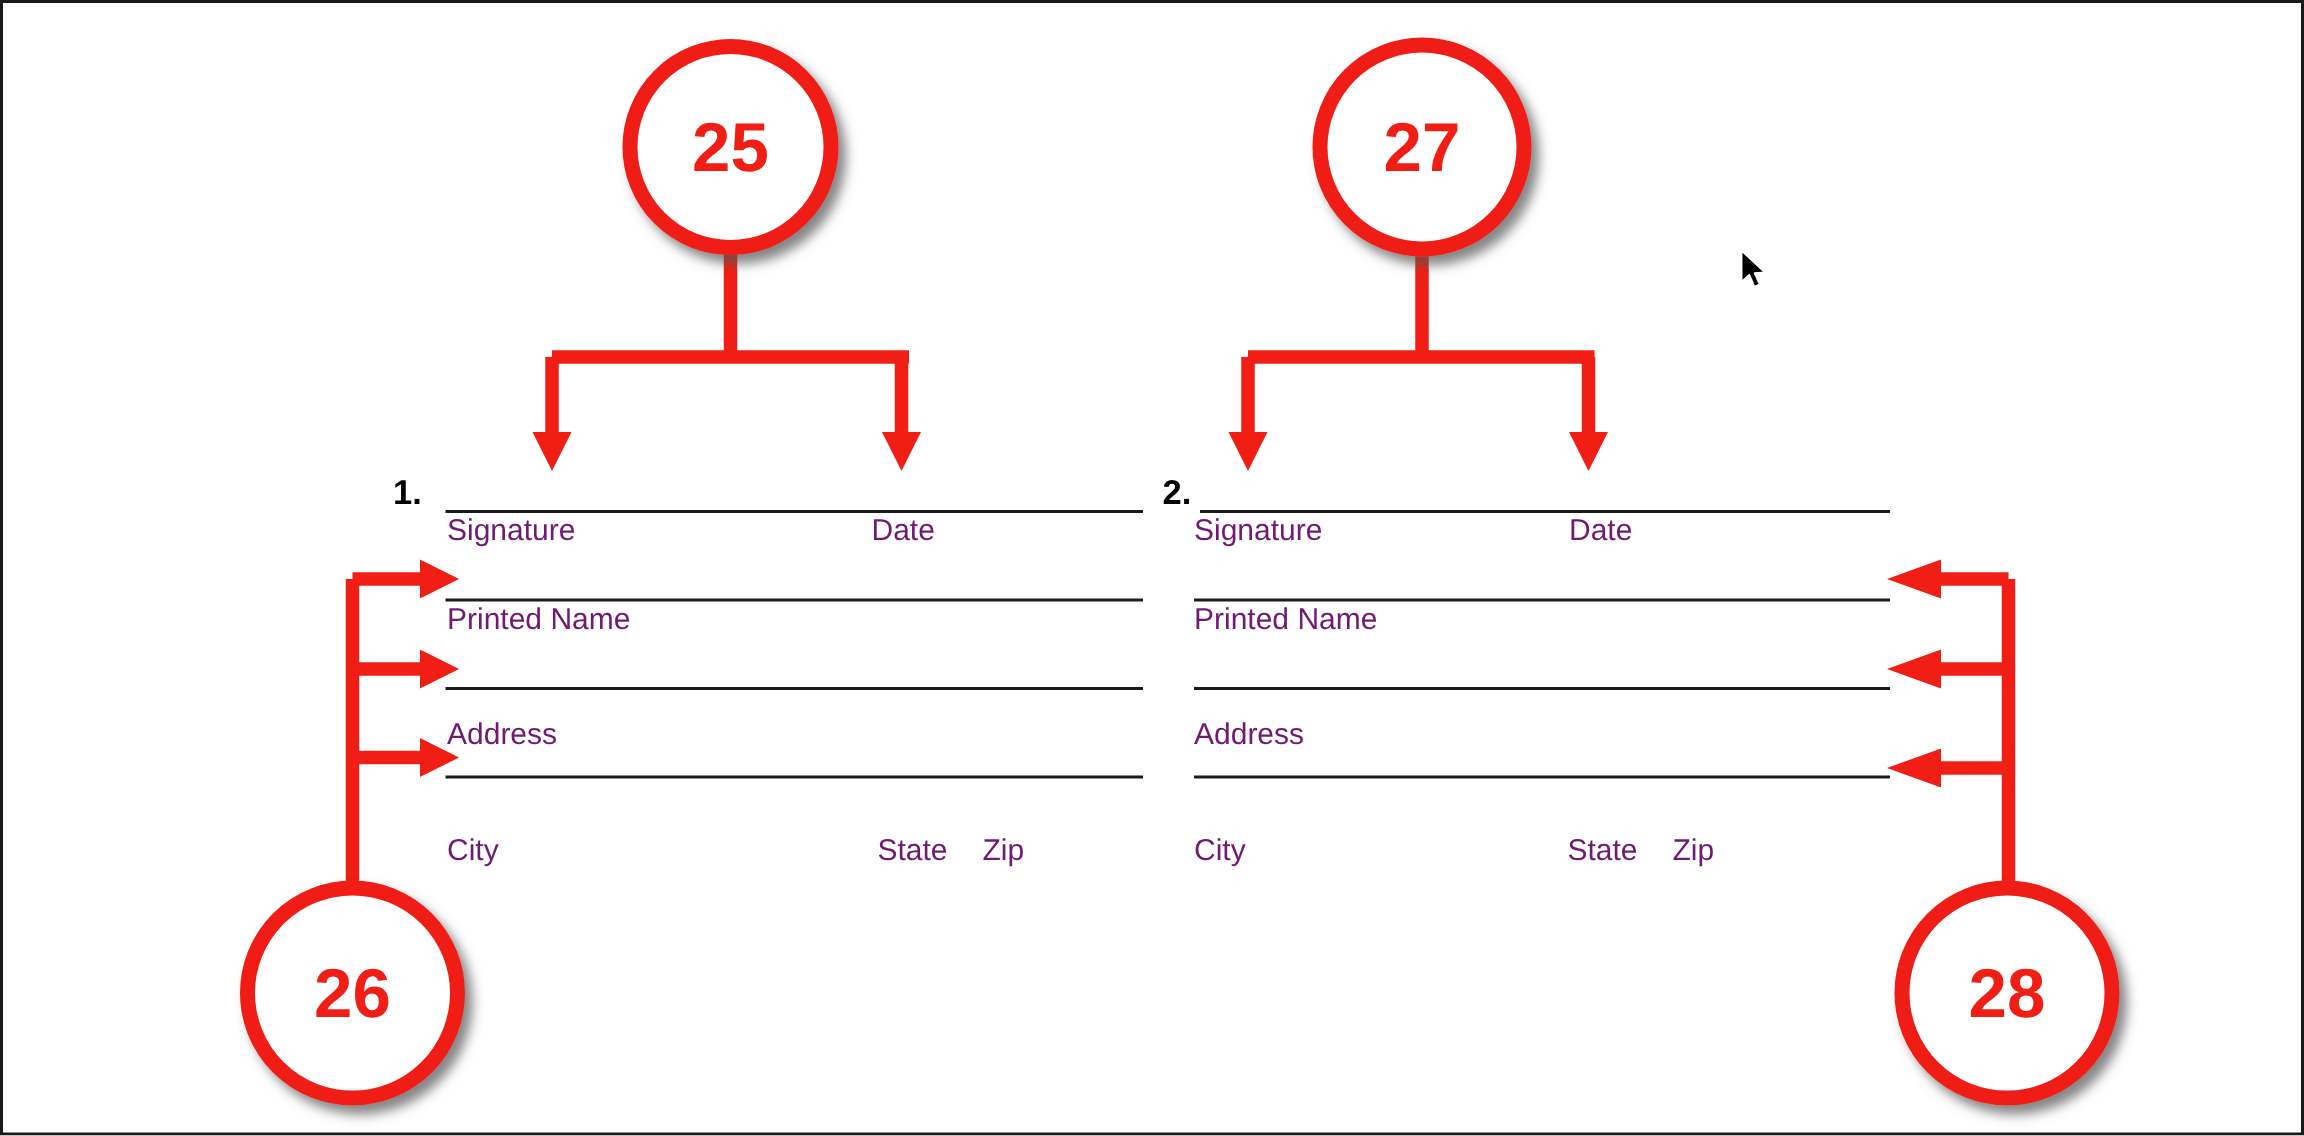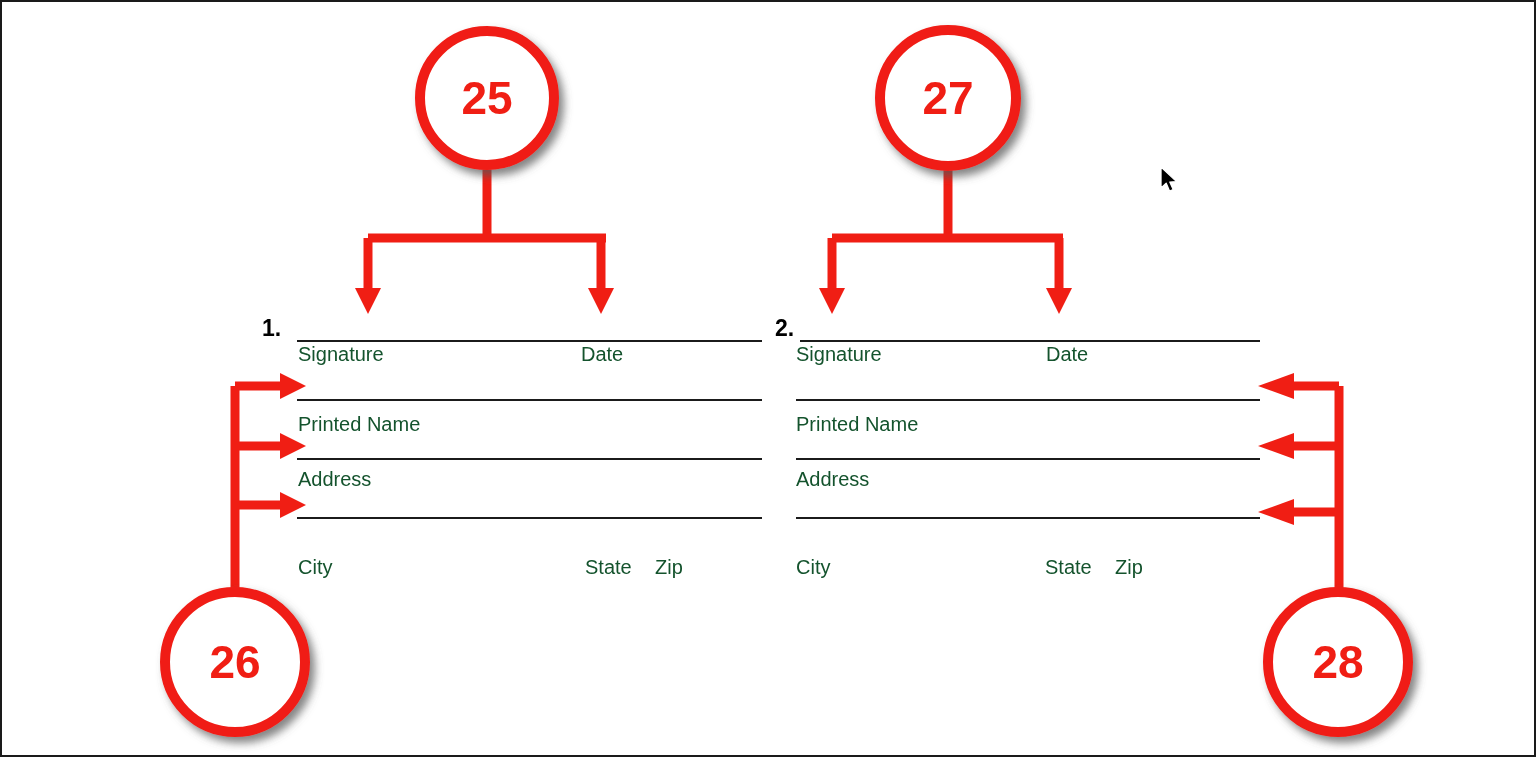--- a/index.html
+++ b/index.html
@@ -46,33 +46,33 @@
   .right .row-num { left: 1px; }
 
   .field-line {
     position: absolute;
     border-bottom: 2px solid #1b1b1b;
     height: 0;
   }
   .field-label {
     position: absolute;
     font-size: 20px;
-    color: #14532d;
+    color: #701a75;
     white-space: nowrap;
   }
 
   
   .ln-sig   { top: 25px; }
   .ln-print { top: 84px; }
   .ln-addr  { top: 143px; }
   .ln-city  { top: 202px; }
 
   .lb-sig   { top: 28px; }
-  .lb-print { top: 98px; text-align: center; }
-  .lb-addr  { top: 153px; }
+  .lb-print { top: 87px; text-align: center; }
+  .lb-addr  { top: 164px; }
   .lb-city  { top: 205px; margin-top: 36px; }
 
   
   .cursor {
     position: absolute;
     left: 1157px;
     top: 164px;
     width: 22px;
     height: 30px;
   }

